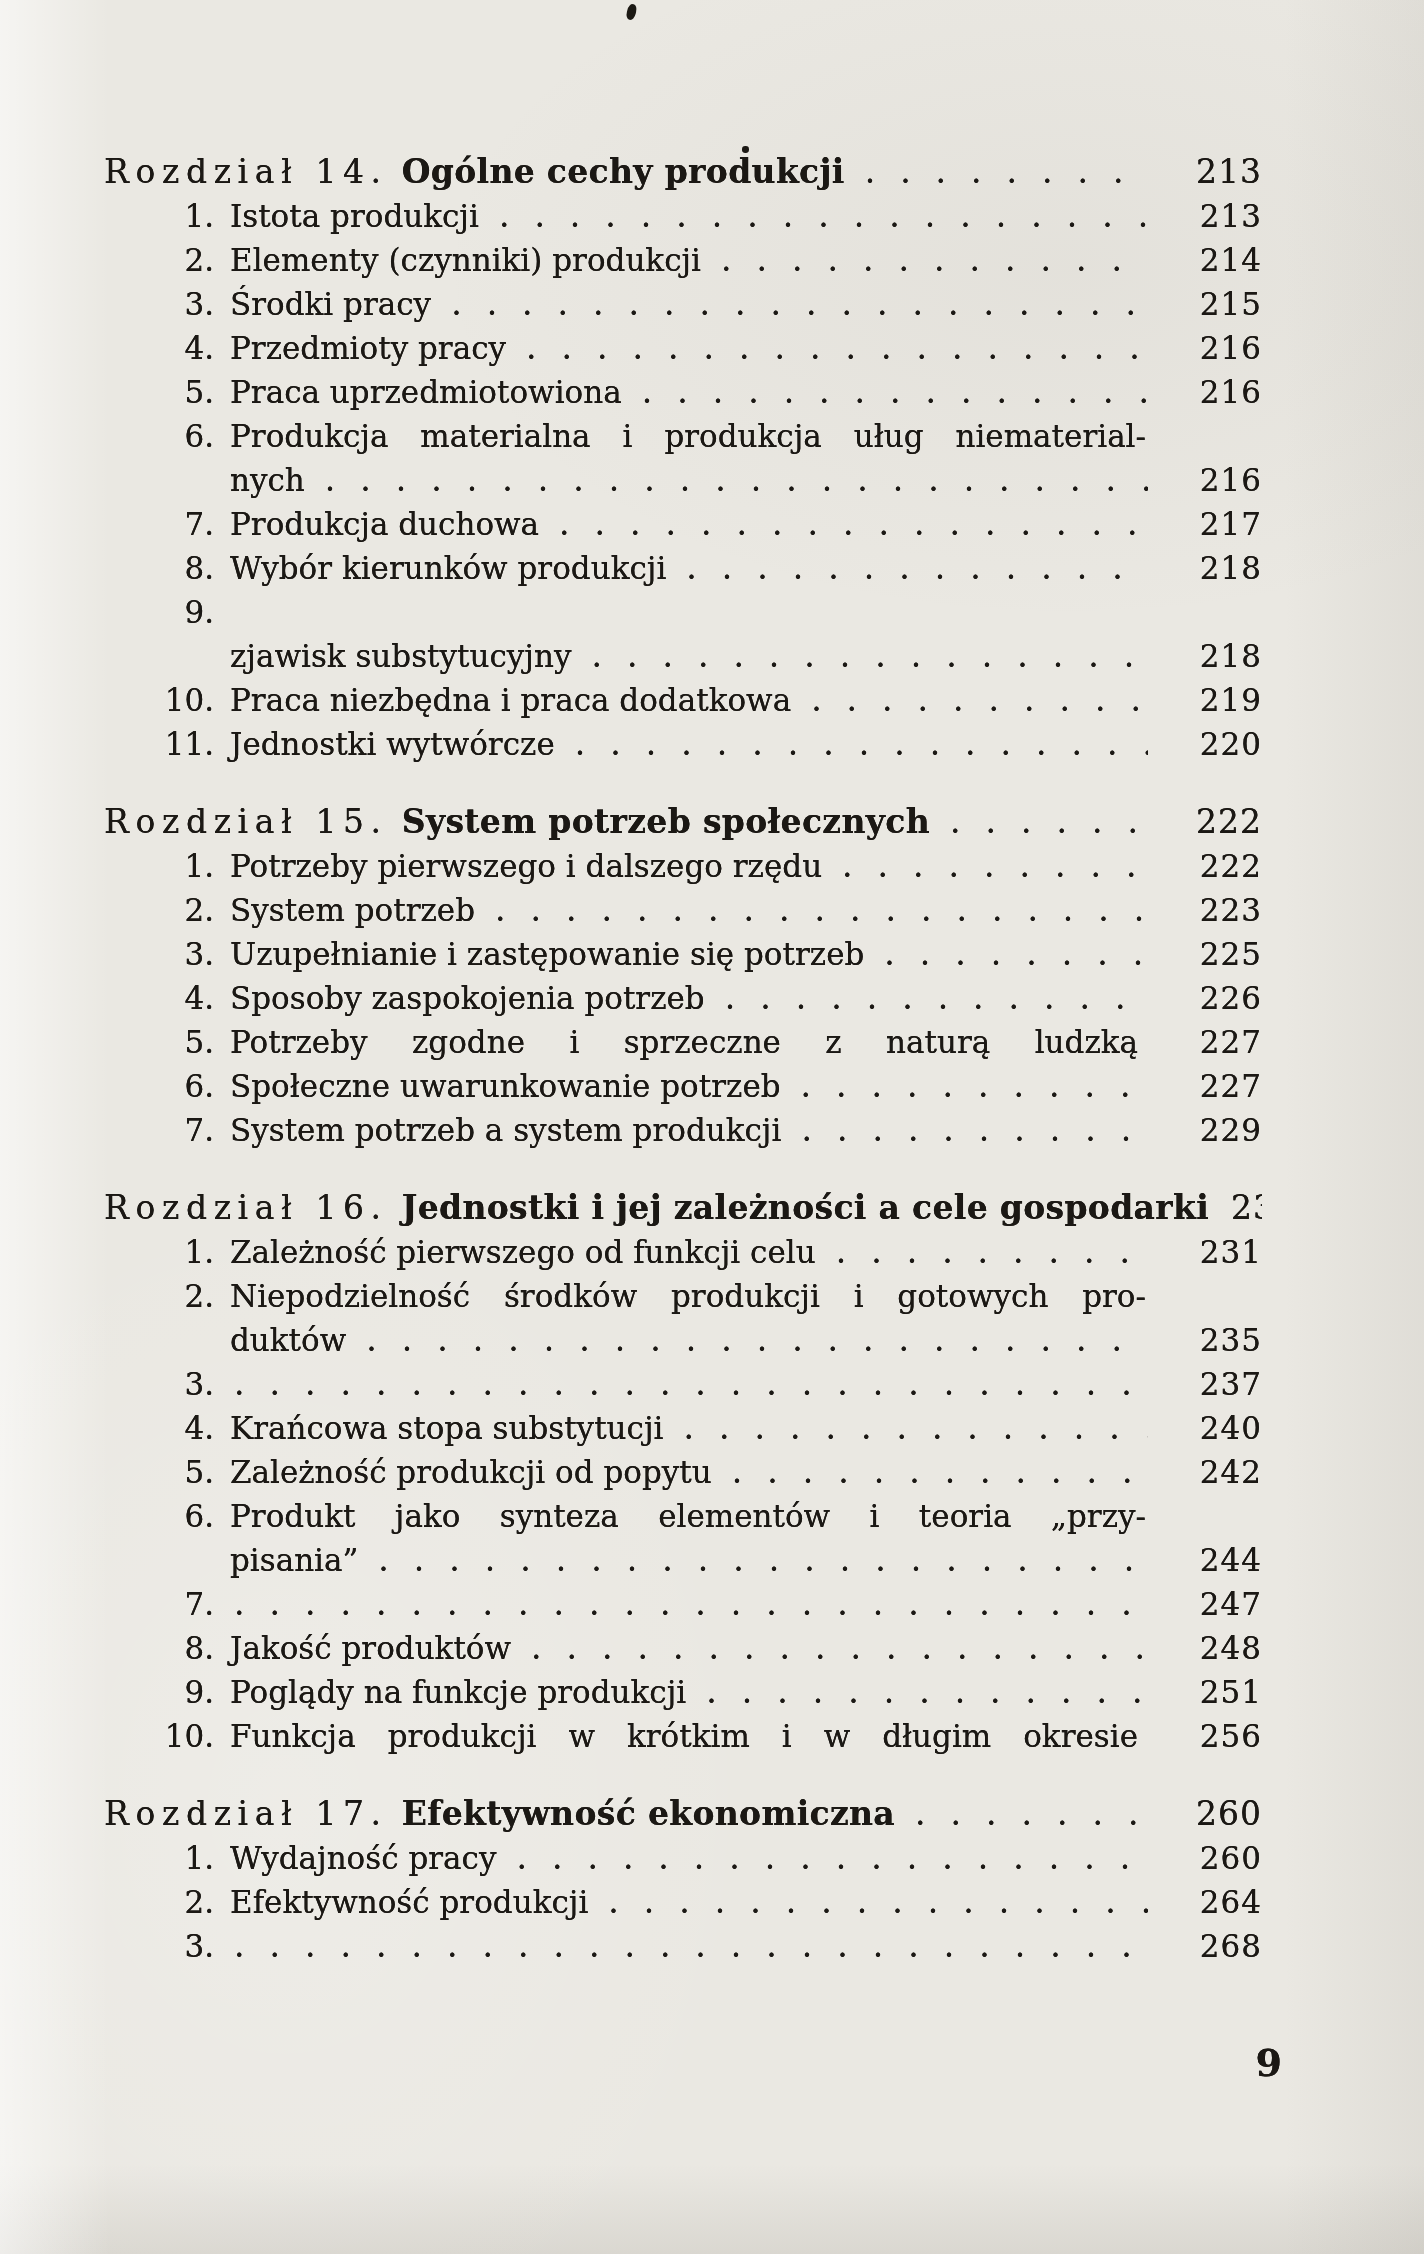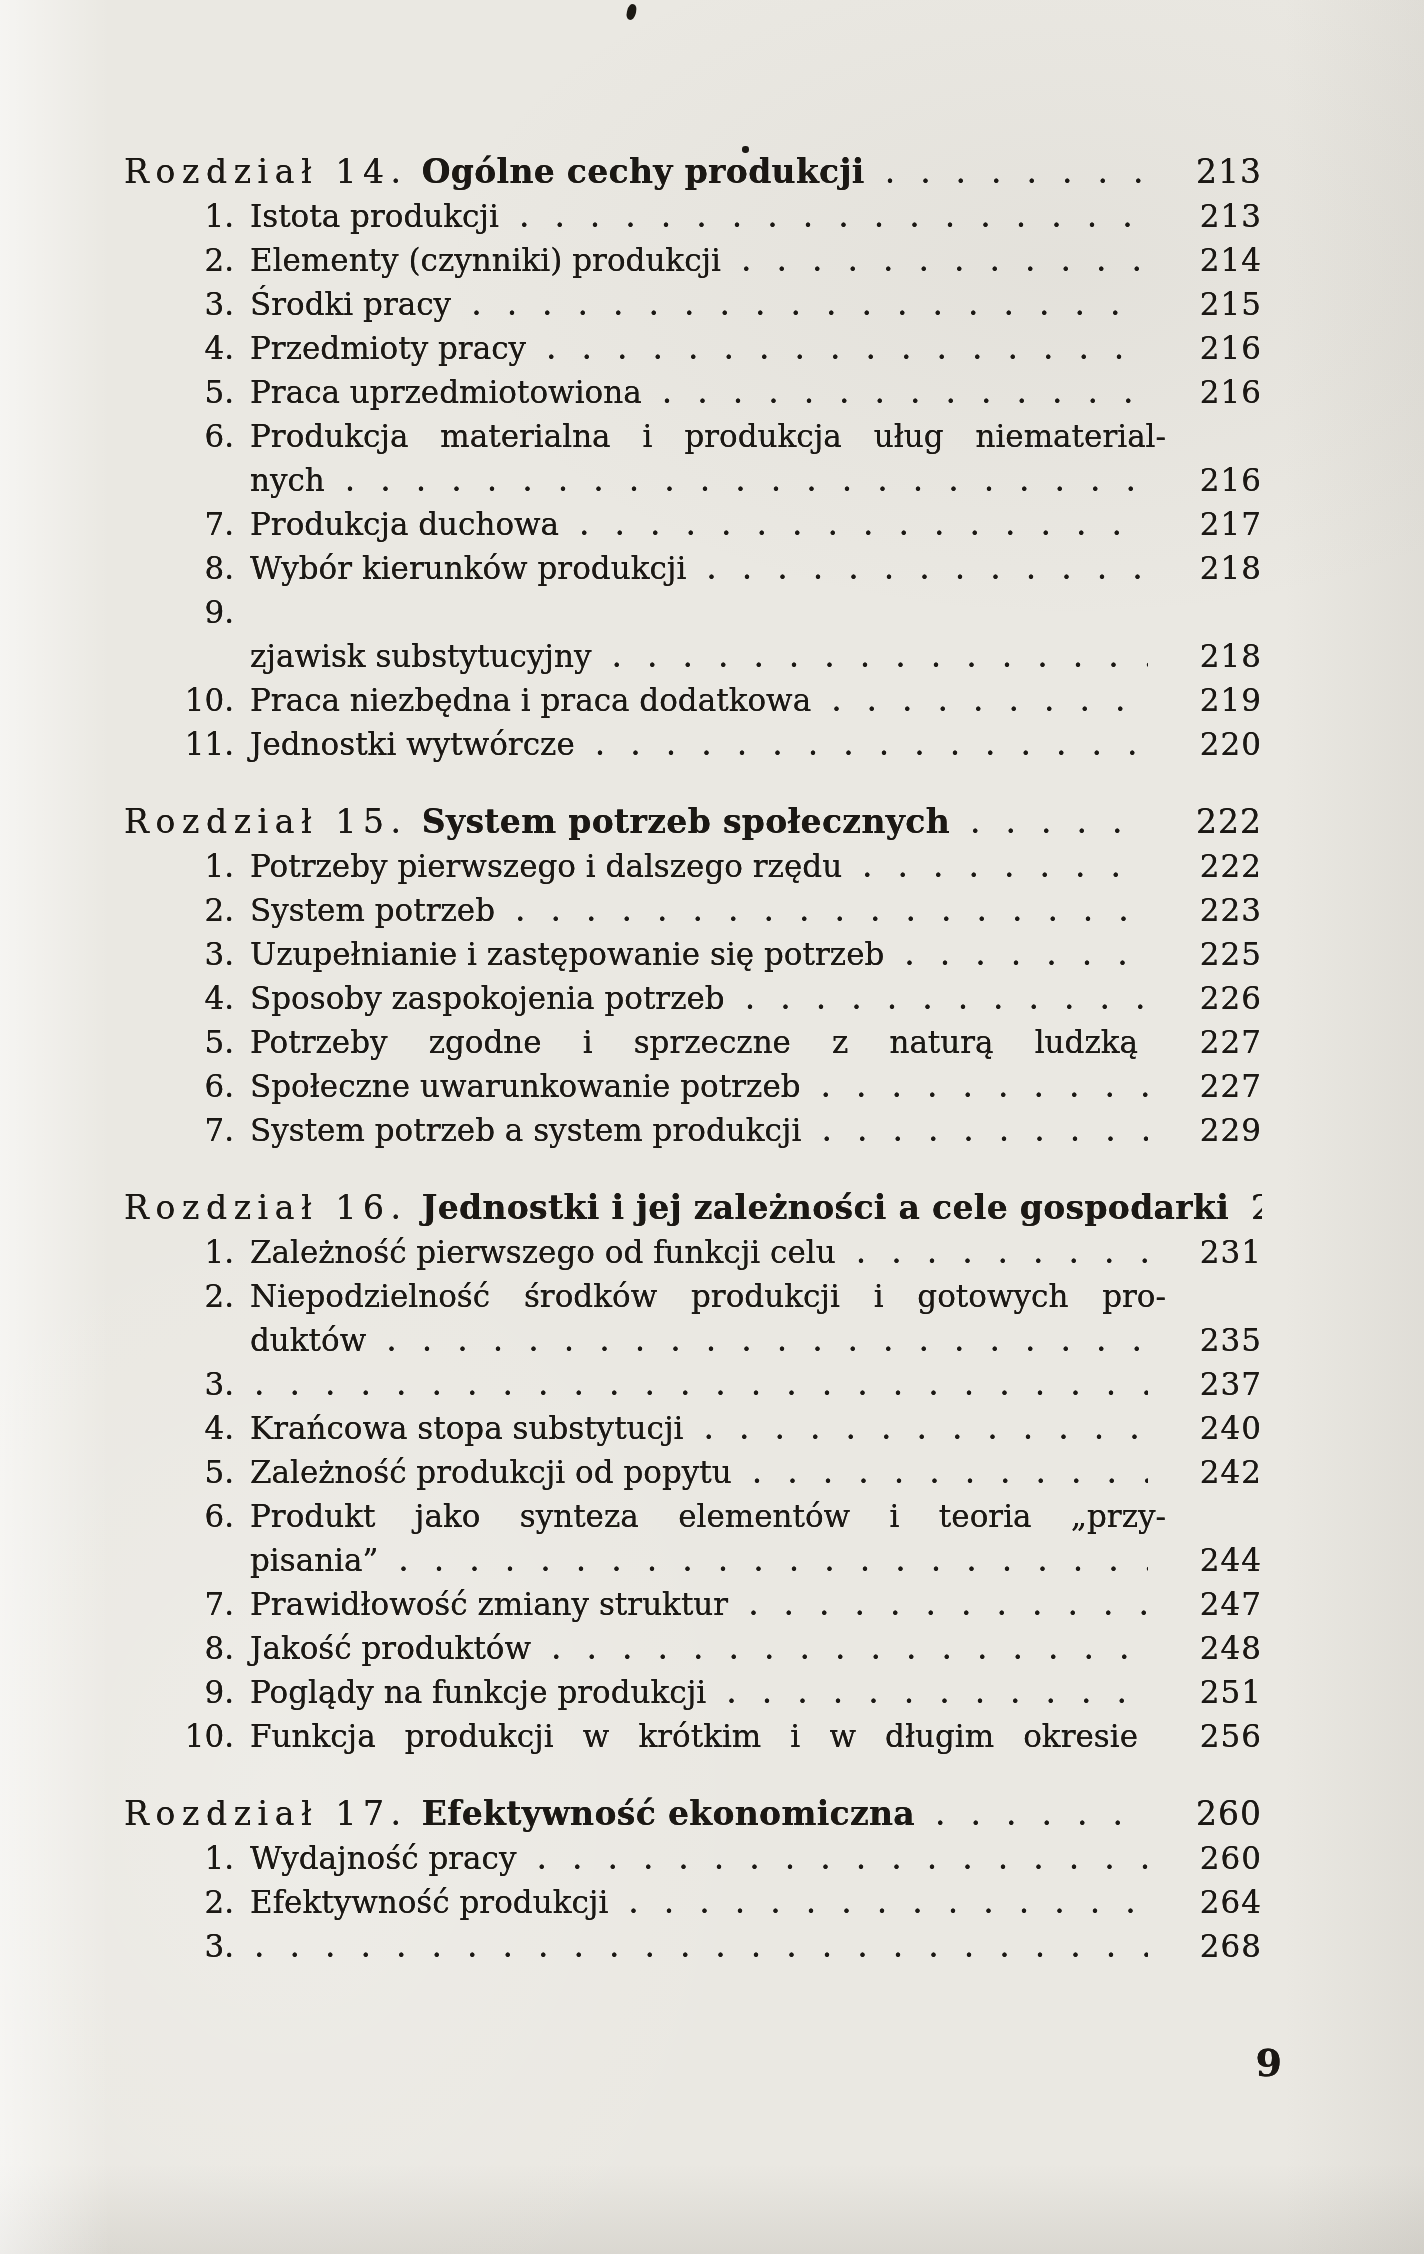--- a/index.html
+++ b/index.html
@@ -32,21 +32,20 @@
     width: 1158px;
   }
   .row {
     display: flex;
     align-items: baseline;
     line-height: 44px;
     min-height: 44px;
     font-size: 31px;
     text-shadow: 0 0 0.6px currentColor;
     overflow: hidden;
-    margin-left: 20px;
   }
   .row.chapter-row {
     font-size: 33px;
     margin-top: 0;
   }
   .row.section-gap { margin-top: 34px; justify-content: space-between; }
   .chapter-label {
     letter-spacing: 0.20em;
     white-space: nowrap;
     flex: none;
@@ -288,21 +287,20 @@
         <span class="text justify">Produkt jako synteza elementów i teoria „przy-</span>
       </div>
       <div class="row item-row">
         <span class="indent-spacer"></span>
         <span class="text">pisania”</span>
         <span class="leader">............................................................</span>
         <span class="page-num">244</span>
       </div>
       <div class="row item-row">
         <span class="num">7.</span>
-        <span class="text">Prawidłowość  zmiany  struktur</span>
         <span class="leader">............................................................</span>
         <span class="page-num">247</span>
       </div>
       <div class="row item-row">
         <span class="num">8.</span>
         <span class="text">Jakość  produktów</span>
         <span class="leader">............................................................</span>
         <span class="page-num">248</span>
       </div>
       <div class="row item-row">

